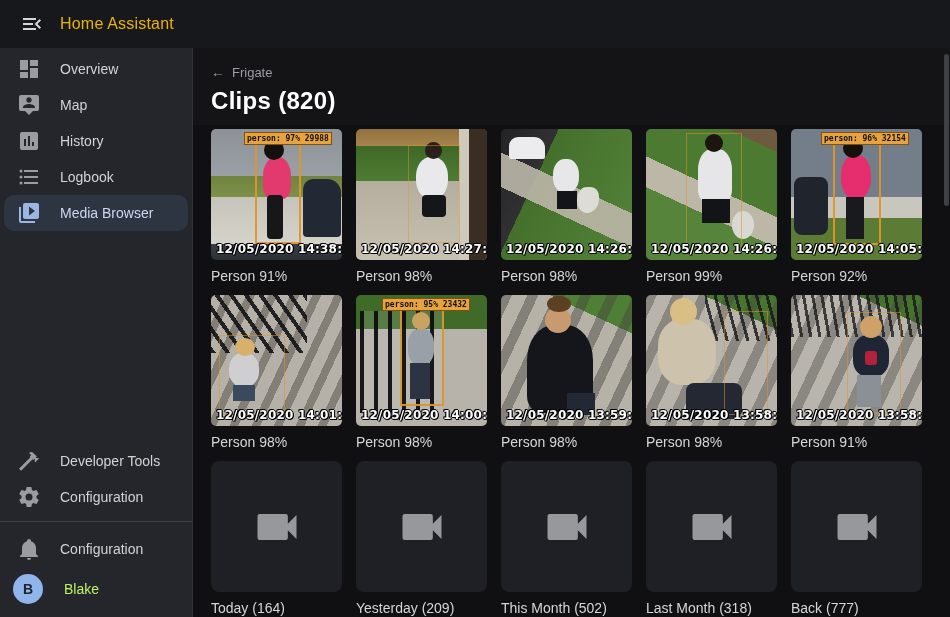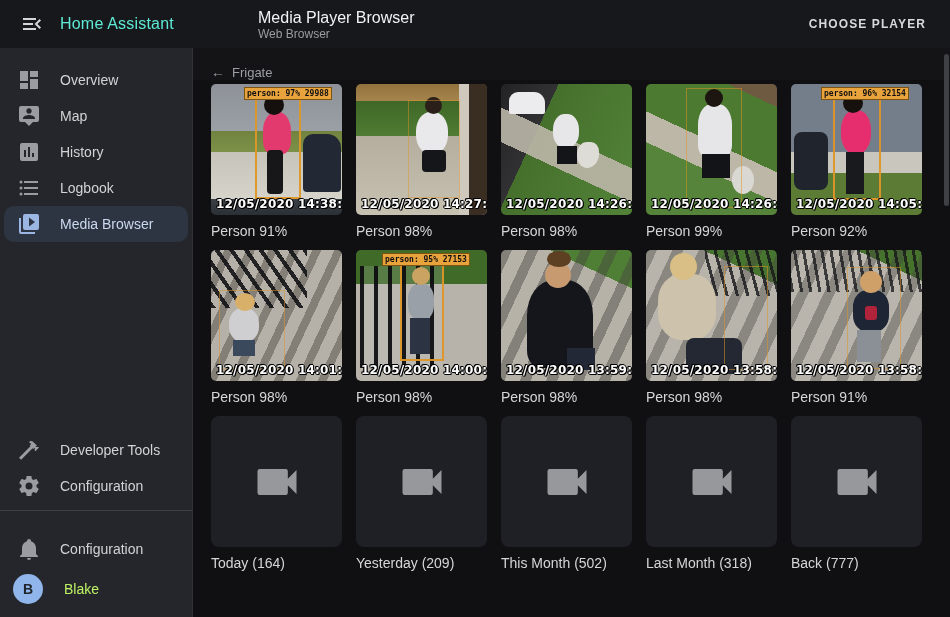--- a/index.html
+++ b/index.html
@@ -5,35 +5,35 @@
   * { margin:0; padding:0; box-sizing:border-box; }
   html,body { width:950px; height:617px; background:#0f0f12; overflow:hidden;
               font-family:"Liberation Sans", sans-serif; }
   .app { width:950px; height:617px; display:flex; flex-direction:column; }
 
   
   .topbar { height:48px; background:#17181c; display:flex; align-items:stretch; flex:0 0 48px; }
   .topbar-left { width:193px; display:flex; align-items:center; padding-left:12px; }
   .menu-btn { width:40px; height:40px; display:flex; align-items:center; justify-content:center;
               cursor:pointer; color:#d4d5d8; }
-  .app-title { color:#5eead4; font-size:16px; margin-left:8px; letter-spacing:.2px; }
+  .app-title { color:#eab308; font-size:16px; margin-left:8px; letter-spacing:.2px; }
   .topbar-main { flex:1; display:flex; align-items:center; }
   .mp-title-block { margin-left:65px; }
   .mp-title { color:#f2f2f3; font-size:16px; line-height:19px; }
   .mp-sub { color:#9a9da1; font-size:12px; line-height:14px; }
   .choose-player { margin-left:auto; margin-right:24px; color:#d8d9db; font-size:12px;
                    font-weight:700; letter-spacing:1.1px; cursor:pointer; }
 
   
   .body { flex:1; display:flex; min-height:0; }
 
   
   .sidebar { width:193px; background:#24262b; border-right:1px solid #313338;
              display:flex; flex-direction:column; }
-  .nav { padding-top:14px;text-align:center; }
+  .nav { padding-top:3px;text-align:center; }
   .nav-item { height:36px; display:flex; align-items:center; margin:0 4px; padding-left:13px;
               border-radius:4px; cursor:pointer; }
   .nav-item .ico { width:24px; height:24px; color:#9a9ca1; flex:0 0 24px;
                    display:flex; align-items:center; justify-content:center; }
   .nav-item .lbl { color:#d2d3d5; font-size:14px; font-weight:500; margin-left:19px; white-space:nowrap; }
   .nav-item.selected { background:#2d3442;border-radius:10px; }
   .nav-item.selected .ico { color:#9cb6e4; }
   .nav-item.selected .lbl { color:#ccd8ee; }
   .spacer { flex:1; }
   .divider { height:1px; background:rgba(255,255,255,.12); margin:6px 0; }
@@ -163,27 +163,20 @@
 
   <div class="topbar">
     <div class="topbar-left">
       <div class="menu-btn">
         <svg class="mdi" viewBox="0 0 24 24">
             <path d="M21,15.61L19.59,17L14.58,12L19.59,7L21,8.39L17.44,12L21,15.61M3,6H16V8H3V6M3,13V11H13V13H3M3,18V16H16V18H3Z"></path>
           </svg>
       </div>
       <span class="app-title">Home Assistant</span>
     </div>
-    <div class="topbar-main">
-      <div class="mp-title-block">
-        <div class="mp-title">Media Player Browser</div>
-        <div class="mp-sub">Web Browser</div>
-      </div>
-      <span class="choose-player">CHOOSE PLAYER</span>
-    </div>
   </div>
 
   <div class="body">
 
     <div class="sidebar">
       <div class="nav">
         <div class="nav-item">
           <span class="ico">
               <svg class="mdi" viewBox="0 0 24 24">
                 <path d="M13,3V9H21V3M13,21H21V11H13M3,21H11V15H3M3,13H11V3H3V13Z"></path>
@@ -259,20 +252,21 @@
         </div>
       </div>
     </div>
 
     <div class="main">
       <div class="content-head">
         <div class="crumb">
           <span class="arr">←</span>
           <span>Frigate</span>
         </div>
+        <div class="page-title">Clips (820)</div>
       </div>
 
       <div class="grid">
 
         <div class="cell">
           <div class="thumb scene-0">
             <i class="a"></i>
               <i class="b"></i>
               <i class="c"></i>
               <i class="d"></i>
@@ -343,21 +337,21 @@
           <div class="cap">Person 98%</div>
         </div>
 
         <div class="cell">
           <div class="thumb scene-6">
             <i class="a"></i>
               <i class="b"></i>
               <i class="c"></i>
               <i class="d"></i>
             <span class="bbox"></span>
-            <span class="tag">person: 95% 27153</span>
+            <span class="tag">person: 95% 23432</span>
             <span class="ts">12/05/2020 14:00:52</span>
           </div>
           <div class="cap">Person 98%</div>
         </div>
 
         <div class="cell">
           <div class="thumb scene-7">
             <i class="a"></i>
               <i class="b"></i>
               <i class="c"></i>

